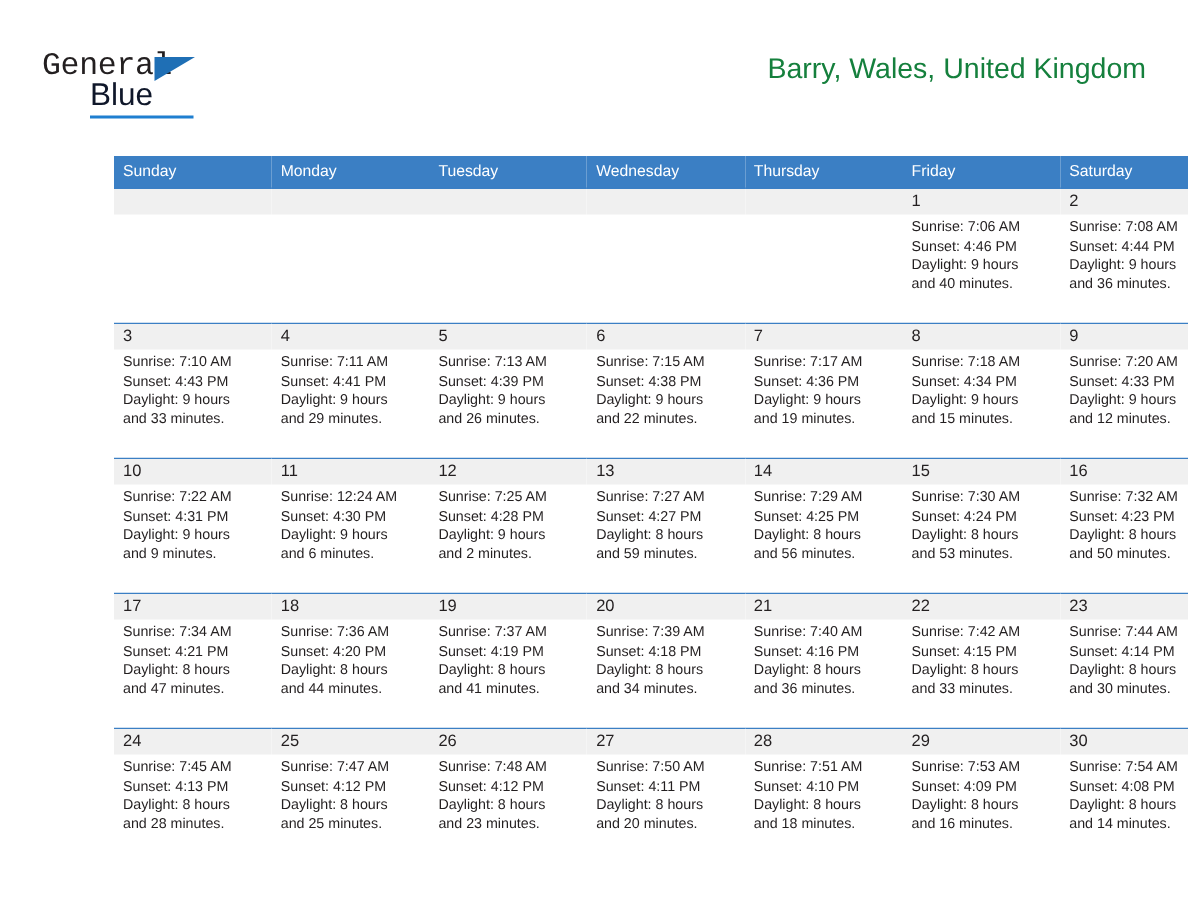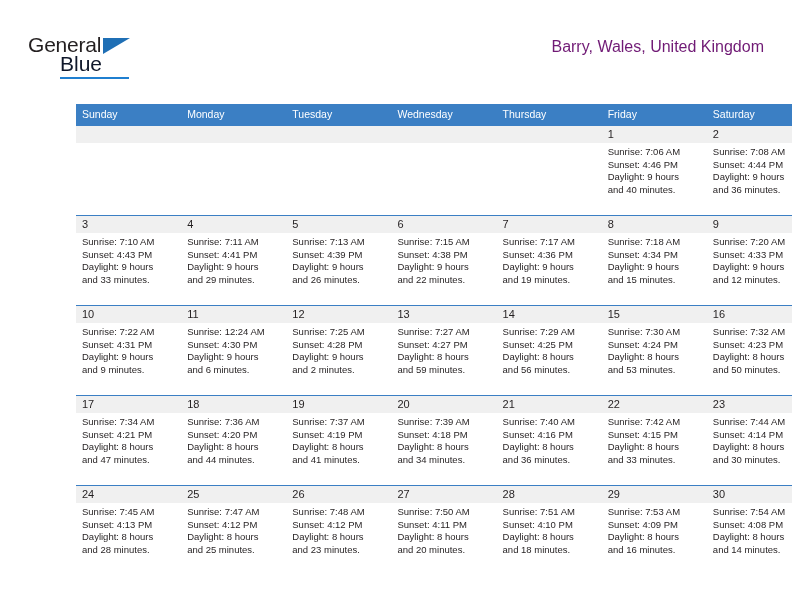--- a/index.html
+++ b/index.html
@@ -36,21 +36,21 @@
     width: 180px;
     height: 50px;
   }
   .logo-general {
     position: absolute;
     left: 0;
     top: 0;
     font-size: 21px;
     letter-spacing: -0.2px;
     color: #231f20;
-    font-family: Liberation Sans, sans-serif;
+    font-family: Liberation Mono, monospace;
     line-height: 22px;
   }
   .logo-triangle {
     position: absolute;
     left: 75px;
     top: 4px;
     width: 0;
     height: 0;
     border-left: 27px solid #1f6fb5;
     border-bottom: 16px solid transparent;
@@ -79,22 +79,22 @@
     text-align: right;
   }
   .cal-title {
     font-size: 27px;
     color: #231f20;
     line-height: 32px;
     white-space: nowrap;
   }
   .cal-subtitle {
     margin-top: 9px;
-    font-size: 16px;
-    color: #701a75;
+    font-size: 19px;
+    color: #15803d;
     line-height: 16px;
     white-space: nowrap;
   }
 
   
   .calendar {
     position: absolute;
     left: 28px;
     top: 104px;
     width: 736px;

